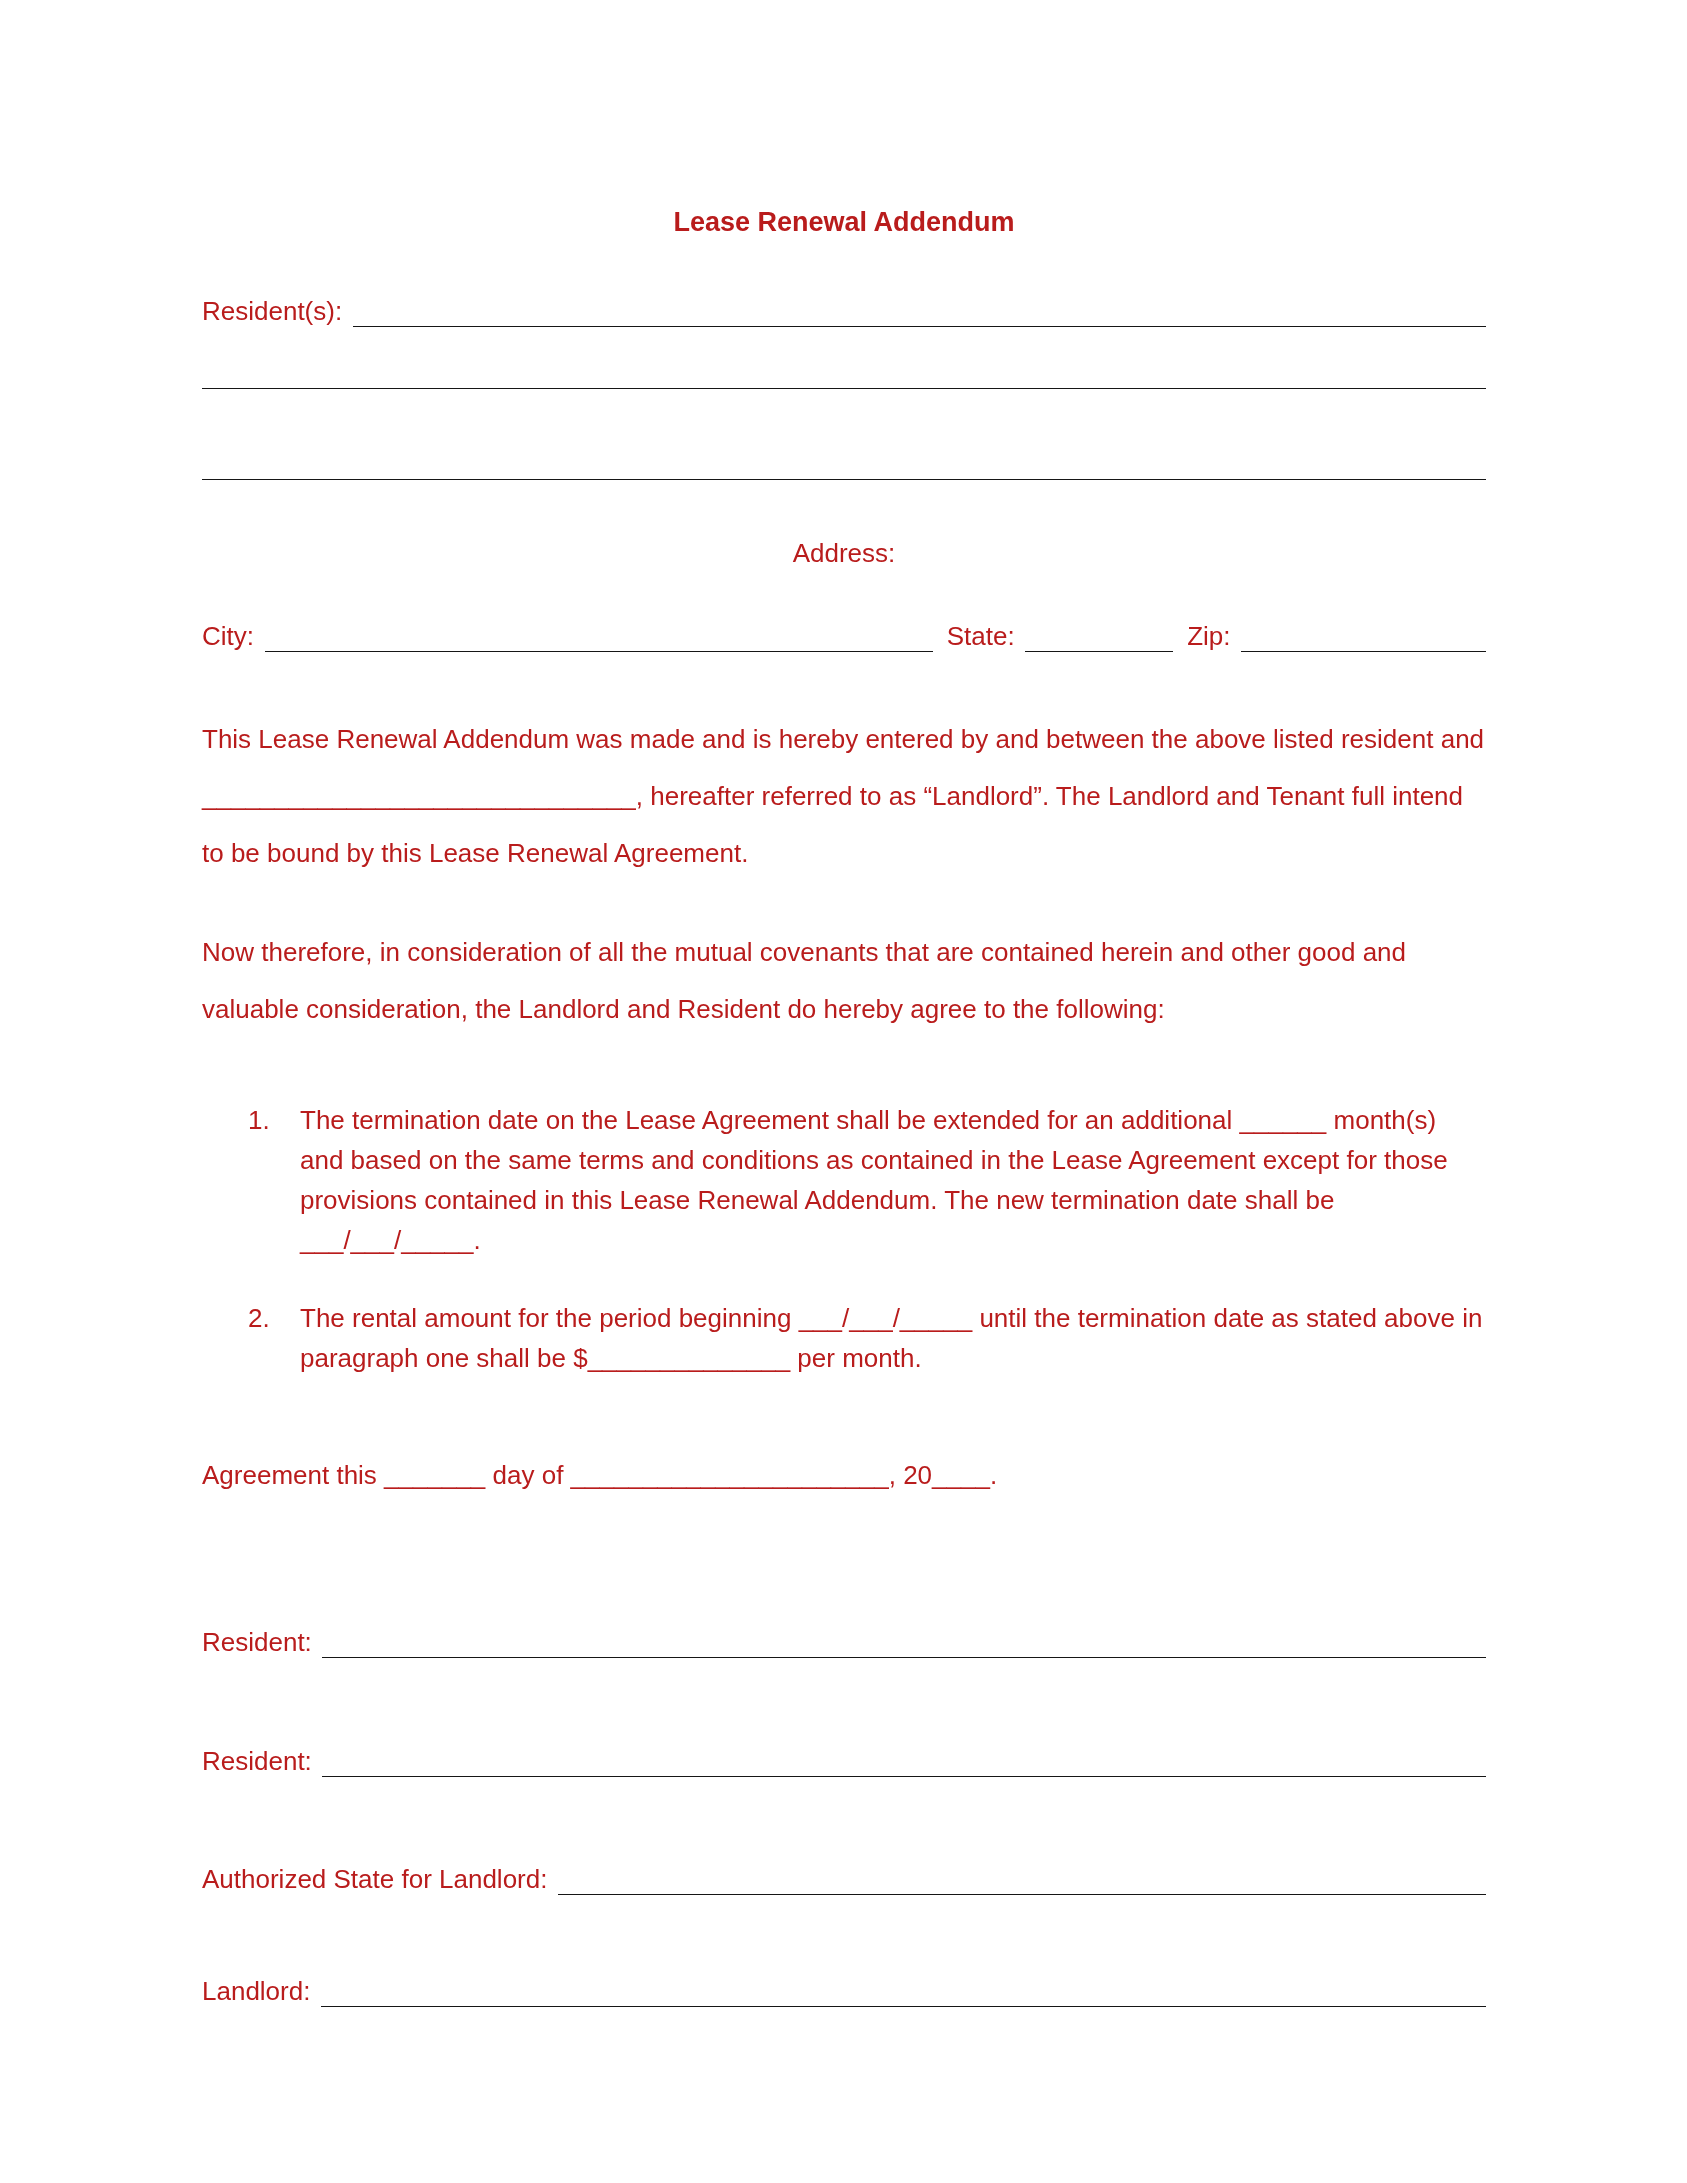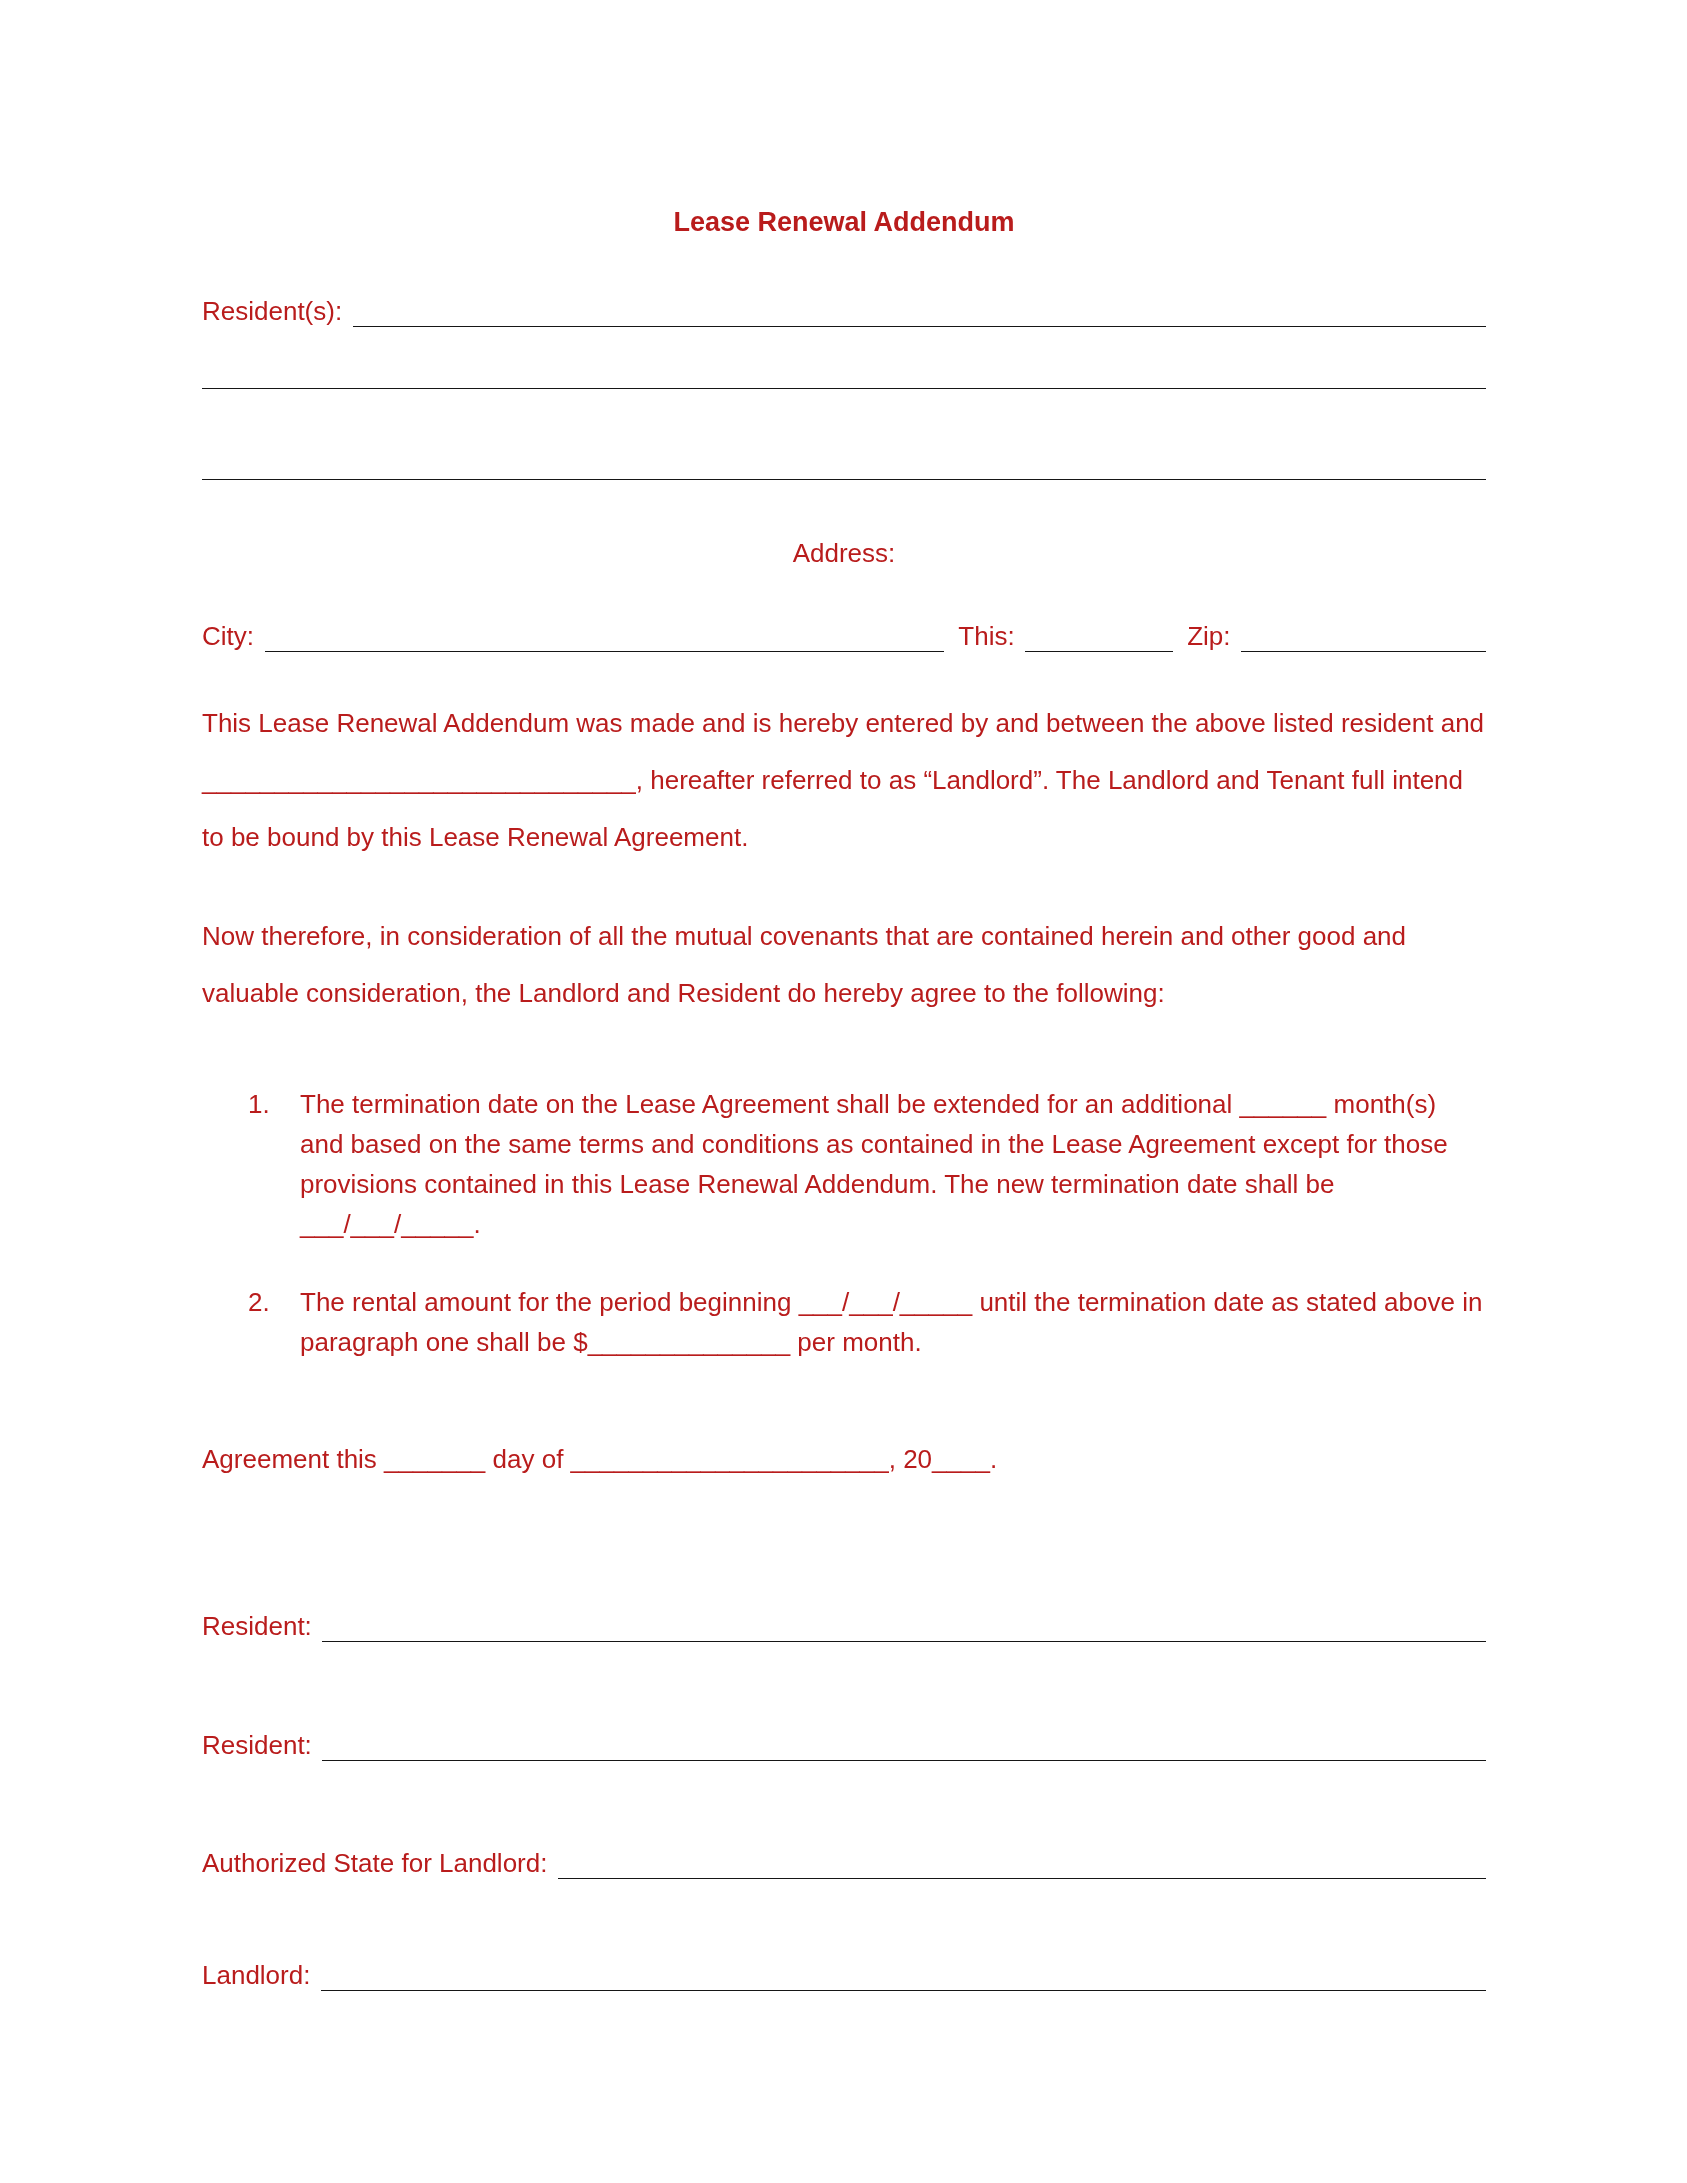--- a/index.html
+++ b/index.html
@@ -46,21 +46,21 @@
     .blank.fixed { flex: none; }
     .blank-state { width: 148px; }
     .blank-zip { width: 245px; }
     .gap { margin-left: 14px; }
     .blank-row {
       border-bottom: 1.7px solid #161616;
     }
     .blank-row-1 { height: 59px; }
     .blank-row-2 { height: 91px; margin-bottom: 58px; }
     .row-address { margin-bottom: 43px; flex-direction: column; }
-    .row-city { margin-bottom: 40px; }
+    .row-city { margin-bottom: 56px; }
     .para {
       line-height: 57px;
     }
     .para.intro { margin-bottom: 42px; }
     .para.consideration { margin-bottom: 62px; }
     .list { margin-bottom: 79px; }
     .list-item {
       display: flex;
       margin-left: 46px;
       line-height: 40px;
@@ -96,21 +96,21 @@
     <div class="blank-row blank-row-2"></div>
 
     <div class="field-row row-address">
       <span class="label">Address:</span>
       <span class="blank"></span>
     </div>
 
     <div class="field-row row-city">
       <span class="label">City:</span>
       <span class="blank"></span>
-      <span class="label gap">This:</span>
+      <span class="label gap">State:</span>
       <span class="blank fixed blank-state"></span>
       <span class="label gap">Zip:</span>
       <span class="blank fixed blank-zip"></span>
     </div>
 
     <p class="para intro">This Lease Renewal Addendum was made and is hereby entered by and between the above listed resident and ______________________________, hereafter referred to as “Landlord”. The Landlord and Tenant full intend to be bound by this Lease Renewal Agreement.</p>
 
     <p class="para consideration">Now therefore, in consideration of all the mutual covenants that are contained herein and other good and valuable consideration, the Landlord and Resident do hereby agree to the following:</p>
 
     <div class="list">

